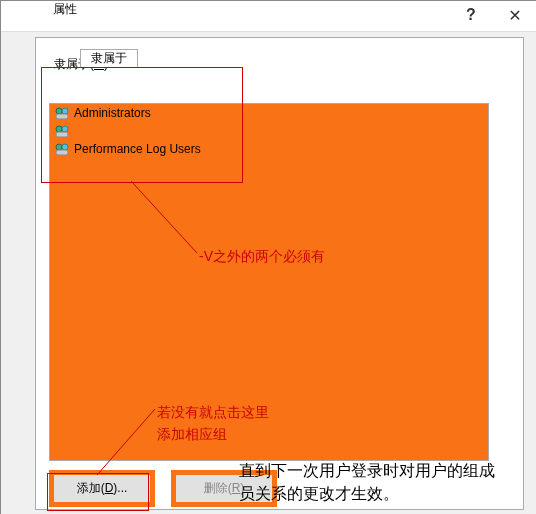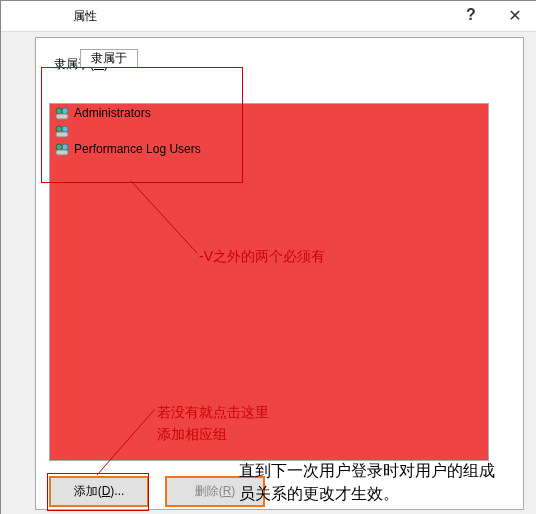--- a/index.html
+++ b/index.html
@@ -1,35 +1,35 @@
 <!DOCTYPE html>
 <html><head>
 <meta charset="utf-8">
 <style>
 body{margin:0;font-family:"Microsoft YaHei","Segoe UI",sans-serif;font-size:12px;background:#fff;color:#000}
 .window{width:536px;height:514px;position:relative;background:#f0f0f0;border:1px solid #888}
-.titlebar{height:30px;background:#fff;display:flex;align-items:center;padding-left:72px;border-bottom:1px solid #ddd}
+.titlebar{height:30px;background:#fff;display:flex;align-items:flex-start;padding-left:52px;border-bottom:1px solid #ddd}
 .titlebar-title{font-size:12px;color:#000}
 .titlebtns{position:absolute;top:0;right:0;display:flex}
 .titlebtn{width:44px;height:28px;display:flex;align-items:center;justify-content:center;font-family:Arial;color:#333}
 .titlebtn.help{font-size:16px;font-weight:bold}
 .titlebtn.close{font-size:16px}
 .tabs{display:flex;align-items:flex-end;padding:10px 0 0 34px;height:26px}
 .tab{padding:0 10px;border:1px solid #aaa;background:#f6f6f6;margin-right:-1px;position:relative;font-size:12px}
 .tab.active{background:#fff;border-bottom:1px solid #fff;z-index:2}
 .tabpanel{position:absolute;left:34px;top:36px;right:13px;bottom:5px;border:1px solid #aaa;background:#fff;padding:12px 14px;z-index:1}
 .redbox1{position:absolute;left:40px;top:66px;width:200px;height:114px;border:1px solid #c00;pointer-events:none;z-index:5}
 .redbox2{position:absolute;left:46px;top:472px;width:100px;height:36px;border:1px solid #c00;pointer-events:none;z-index:5}
 .memberof-label{font-size:12px;margin:6px 0 8px 4px}
 .memberof-label u{text-decoration:underline}
-.listbox{position:absolute;left:48px;top:102px;width:438px;height:356px;border:1px solid #aaa;background:#ef4444;z-index:3}
+.listbox{position:absolute;left:48px;top:102px;width:438px;height:356px;border:1px solid #aaa;background:#f97316;z-index:3}
 .listitem{display:flex;align-items:center;padding:1px 4px;font-size:12px}
 .grpicon{width:16px;height:16px;margin-right:4px;display:inline-flex;align-items:center;justify-content:center}
 .btnrow{position:absolute;left:48px;bottom:8px;display:flex;align-items:center;gap:16px;z-index:4}
-.btn{min-width:76px;padding:5px 10px;border:2px solid #f97316;background:#e1e1e1;font-size:12px;text-align:center}
+.btn{min-width:76px;padding:5px 10px;border:5px solid #f97316;background:#e1e1e1;font-size:12px;text-align:center}
 .btn.disabled{color:#888}
 .hint{position:absolute;left:238px;bottom:10px;width:270px;font-size:16px;line-height:1.4;z-index:4}
 .anno{position:absolute;color:#c00;font-size:14px;line-height:1.6;z-index:6;pointer-events:none}
 .anno1{left:198px;top:244px;width:200px}
 .anno2{left:156px;top:400px;width:160px}
 svg.line{position:absolute;top:0;left:0;pointer-events:none;z-index:5}
 </style>
 </head>
 <body>
 

